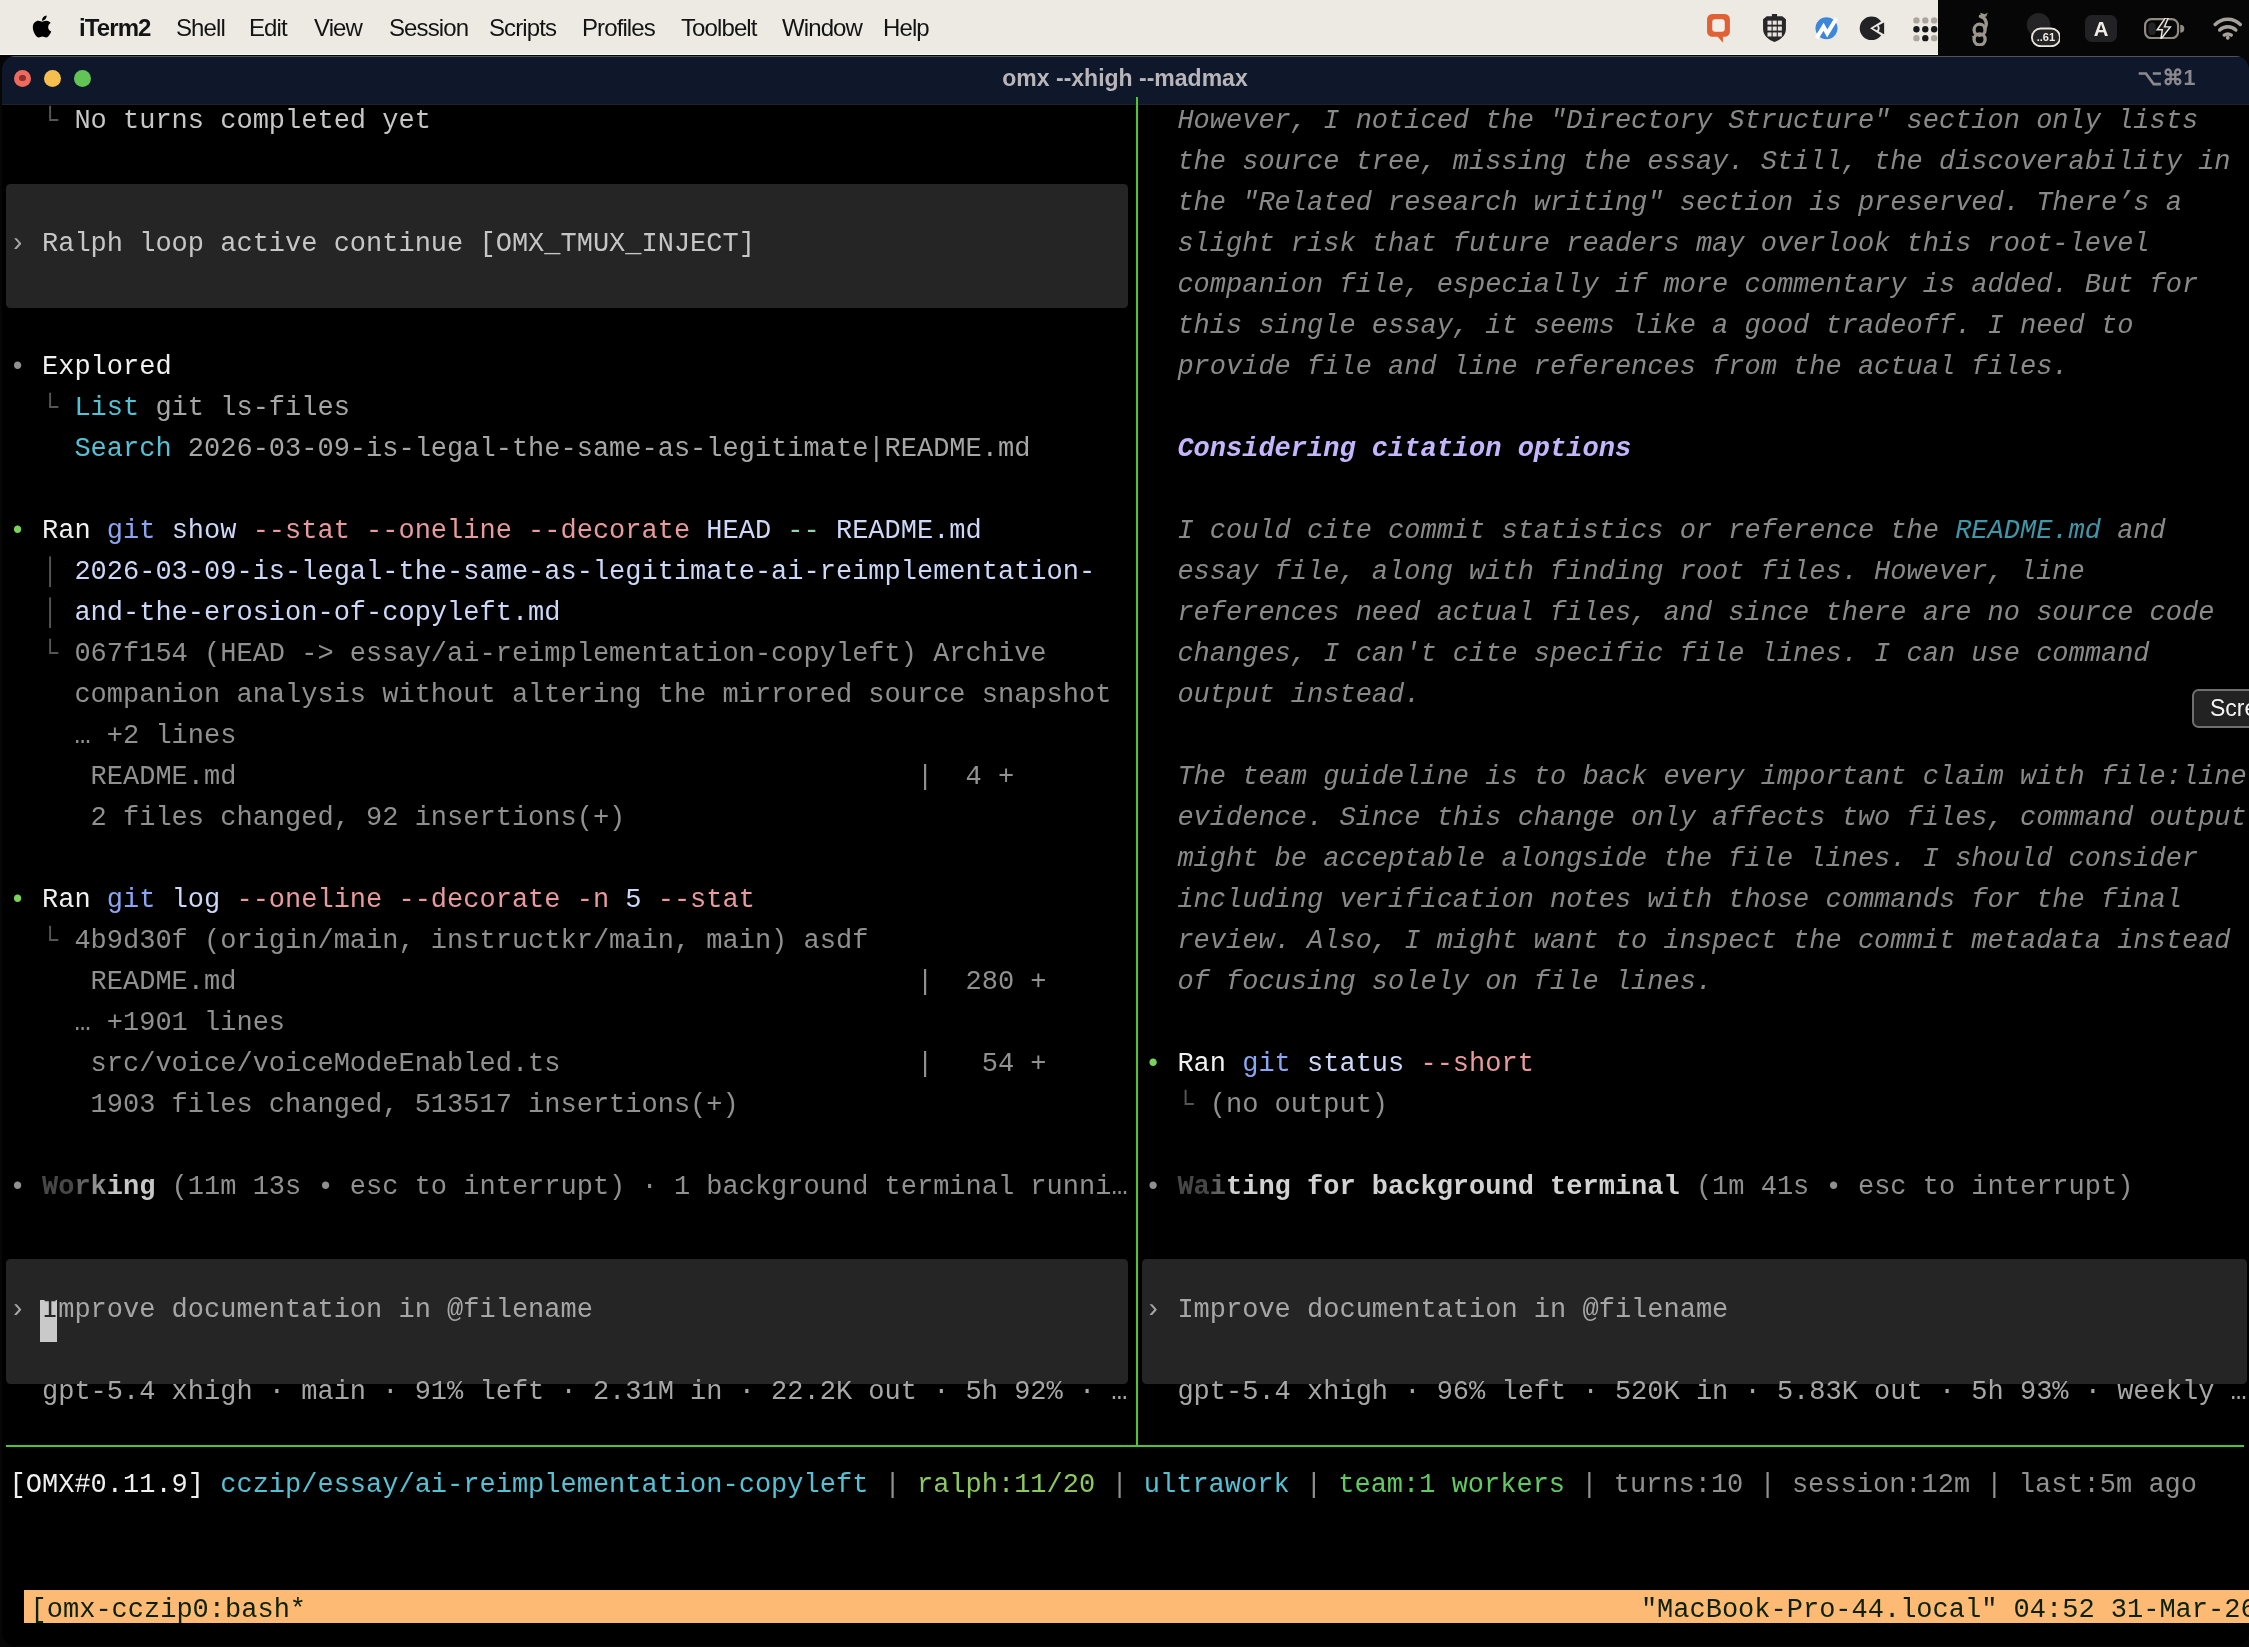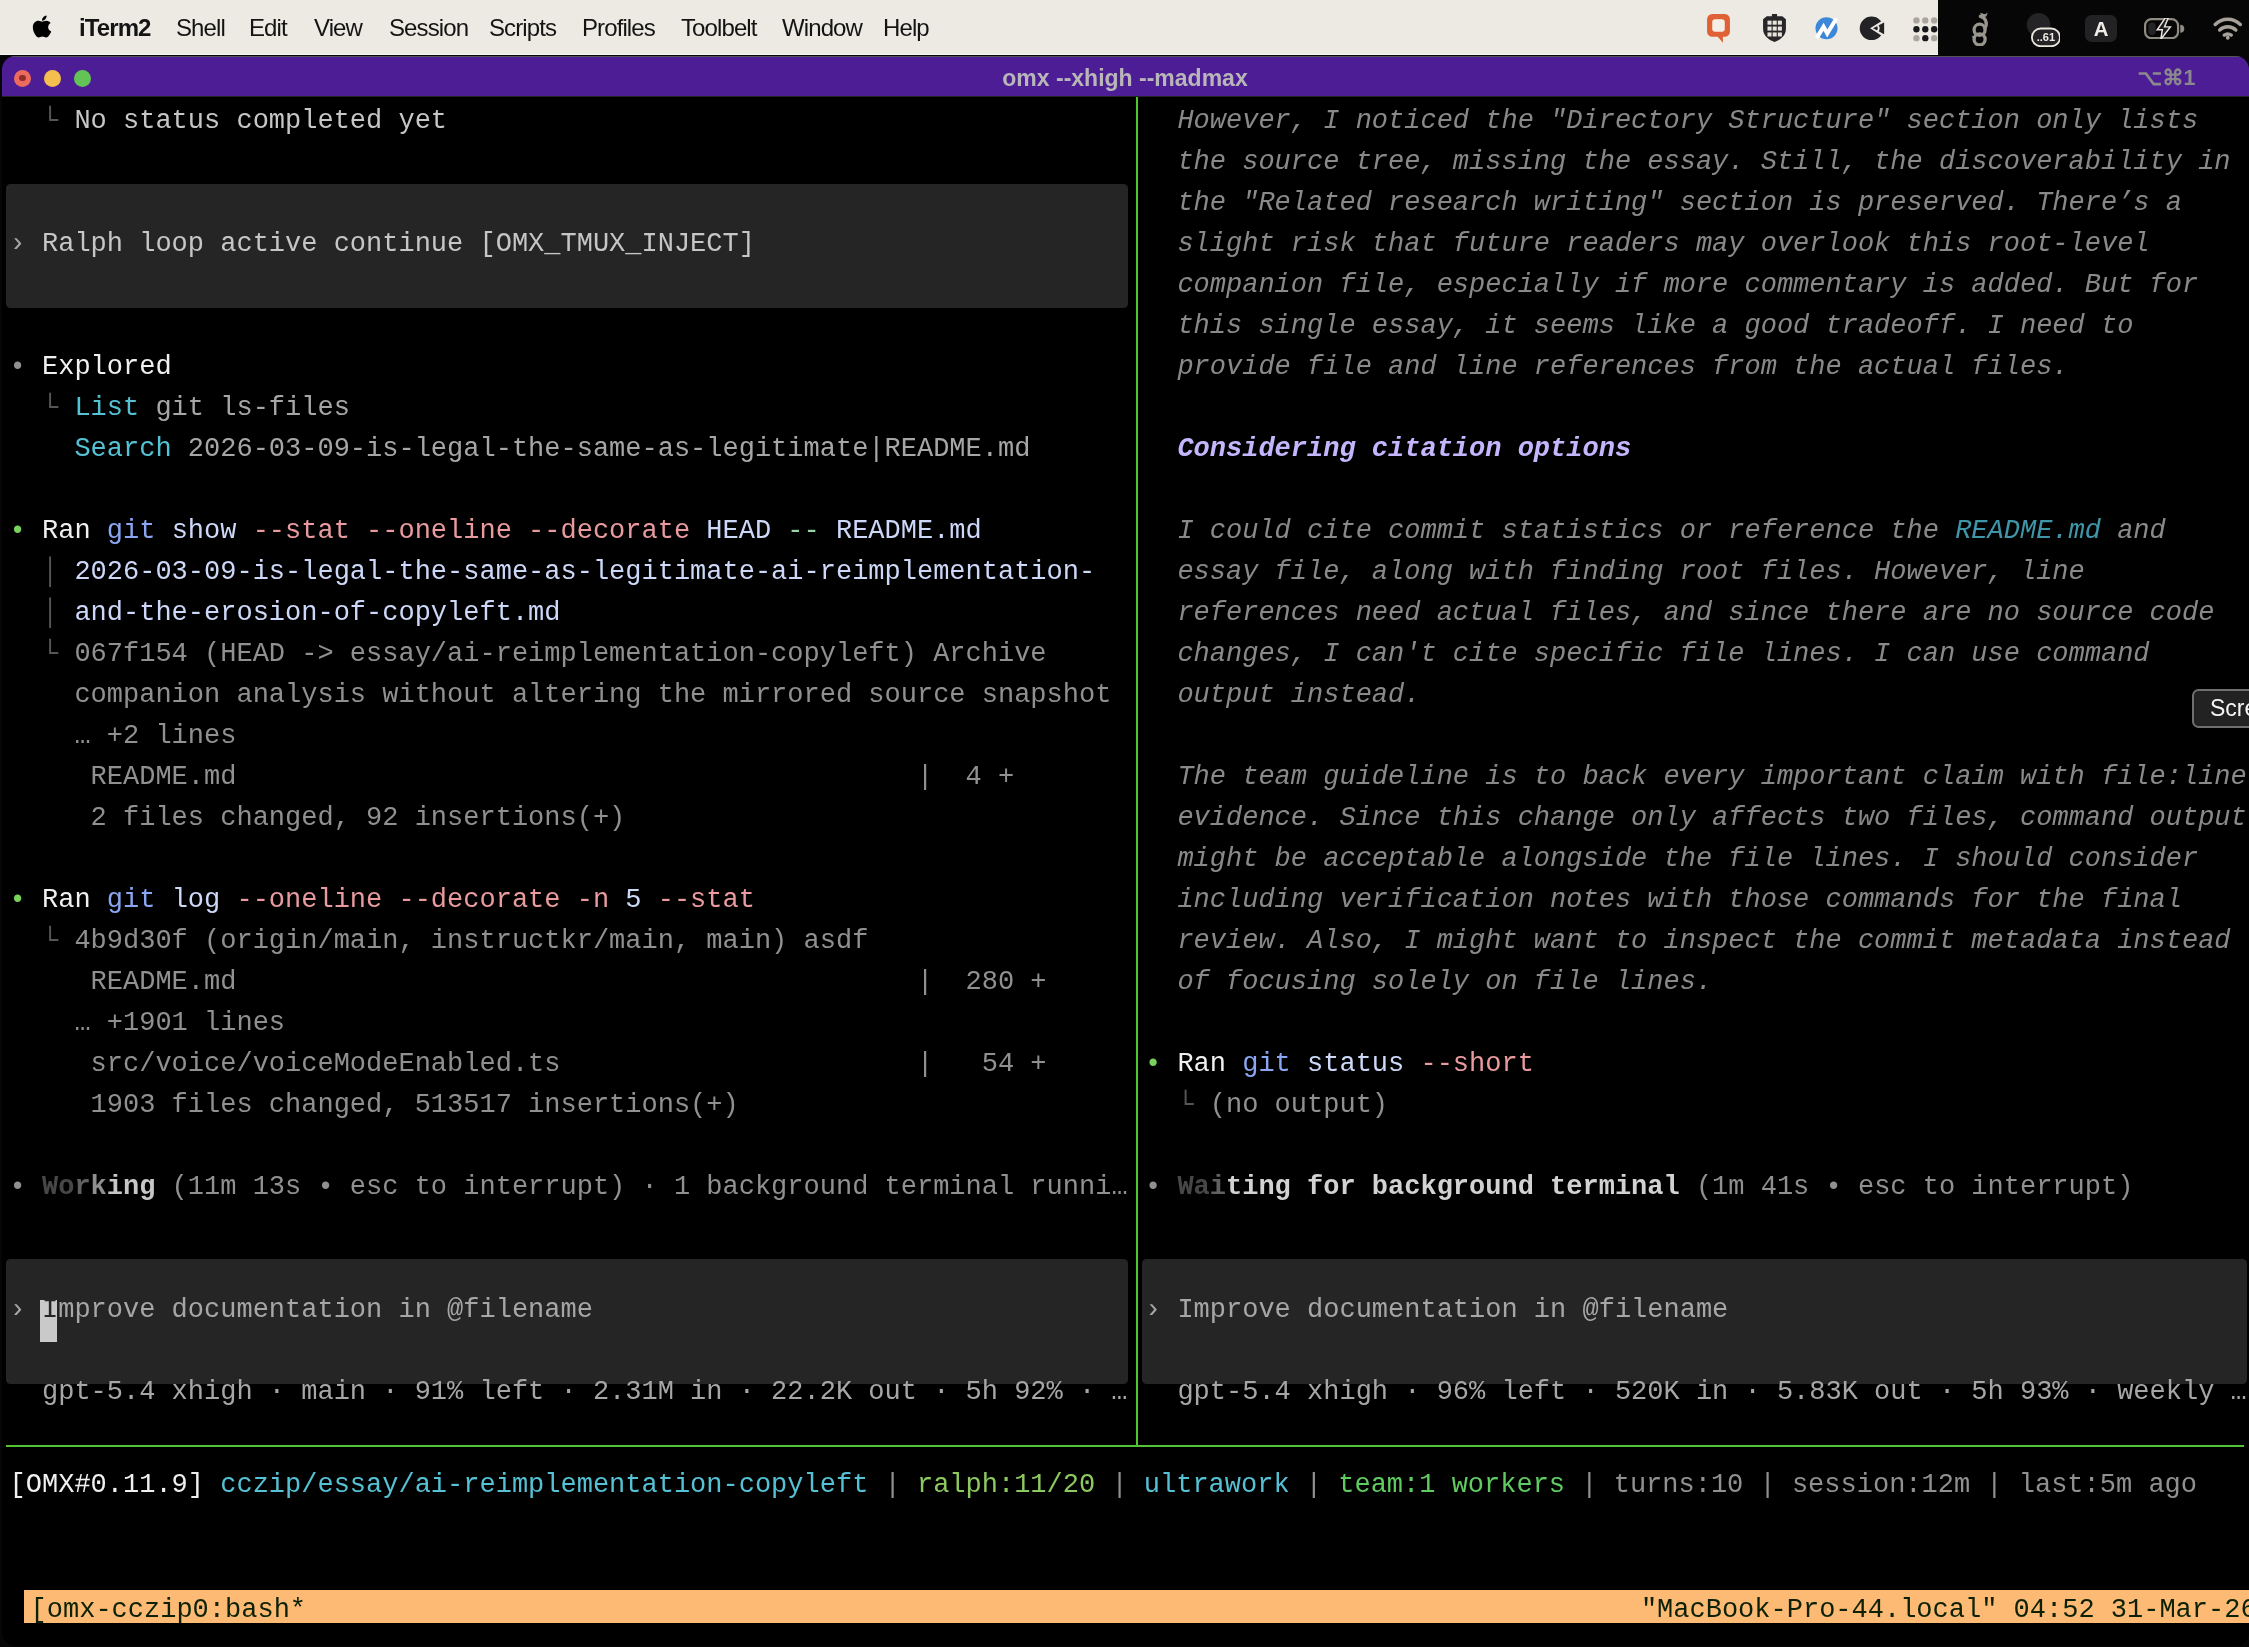--- a/index.html
+++ b/index.html
@@ -1,20 +1,20 @@
 <!DOCTYPE html>
 <html style="font-size:11.8px"><head><meta charset="utf-8">
 <style>
 html,body{margin:0;padding:0;width:2250px;height:1648px;background:#060606;overflow:hidden}
 *{box-sizing:border-box}
 #menubar{position:absolute;left:0;top:0;width:1938px;height:55px;background:#edeae3;border-bottom:1.5px solid #f9f8f4;
   font-family:"Liberation Sans",sans-serif;font-size:24px;color:#141414}
 .mi{position:absolute;top:0;height:55px;line-height:56px;white-space:nowrap;letter-spacing:-0.9px}
 #window{position:absolute;left:1.5px;top:56px;width:2247px;height:1590px;background:#000;border-radius:13.3px;overflow:hidden}
-#titlebar{position:absolute;left:0;top:0;width:100%;height:41px;background:#4c1d95;border-bottom:1.5px solid #232225;border-top:0.7px solid #545356}
+#titlebar{position:absolute;left:0;top:0;width:100%;height:49px;background:#0f172a;border-bottom:1.5px solid #232225;border-top:0.7px solid #545356}
 .tl{position:absolute;top:12.5px;width:17px;height:17px;border-radius:50%}
 #wtitle{position:absolute;left:0;top:0;width:100%;height:41px;line-height:43px;text-align:center;
   font-family:"Liberation Sans",sans-serif;font-weight:bold;font-size:23px;color:#b8b6b9}
 #wkey{position:absolute;top:0;height:41px;line-height:43px;
   font-family:"Liberation Sans",sans-serif;font-weight:bold;font-size:21.4px;color:#8b898d}
 .mono{font-family:"Liberation Mono",monospace;font-size:27px;line-height:41px;white-space:pre}
 pre{margin:0}
 .box{position:absolute;background:#252525;border-radius:4.4px}
 .w{color:#f0f0f0;font-weight:normal}
 .lg{color:#c6c6c6}
@@ -141,21 +141,21 @@
     <div class="tl" style="left:72px;background:#61c455"></div>
     <div style="position:absolute;left:17.7px;top:17.7px;width:6.6px;height:6.6px;border-radius:50%;background:#8e2f28"></div>
     <div id="wtitle">omx --xhigh --madmax</div>
     <div id="wkey" style="right:53px">⌥⌘1</div>
   </div>
 </div>
 <div class="box" id="ralphbox" style="left:5.9px;top:184px;width:1122px;height:124px"></div>
 <div class="box" id="inboxL" style="left:5.9px;top:1259px;width:1122px;height:125px"></div>
 <div class="box" id="inboxR" style="left:1142px;top:1259px;width:1105px;height:125px"></div>
 <div id="cursor"></div>
-<pre class="mono" id="paneL" style="position:absolute;left:9.6px;top:101px"><span class="dg">  └ </span><span class="lg">No status completed yet</span>
+<pre class="mono" id="paneL" style="position:absolute;left:9.6px;top:101px"><span class="dg">  └ </span><span class="lg">No turns completed yet</span>
 
 
 <span class="g2">› </span><span class="lg">Ralph loop active continue [OMX_TMUX_INJECT]</span>
 
 
 <span class="g">• </span><span class="w">Explored</span>
 <span class="dg">  └ </span><span class="cy">List</span><span class="g2"> git ls-files</span>
     <span class="cy">Search</span><span class="g2"> 2026-03-09-is-legal-the-same-as-legitimate|README.md</span>
 
 <span class="gn">• </span><span class="w">Ran</span> <span class="bl">git</span> <span class="lb">show</span> <span class="rd">--stat --oneline --decorate</span> <span class="lb">HEAD</span> <span class="mt">--</span> <span class="lb">README.md</span>

